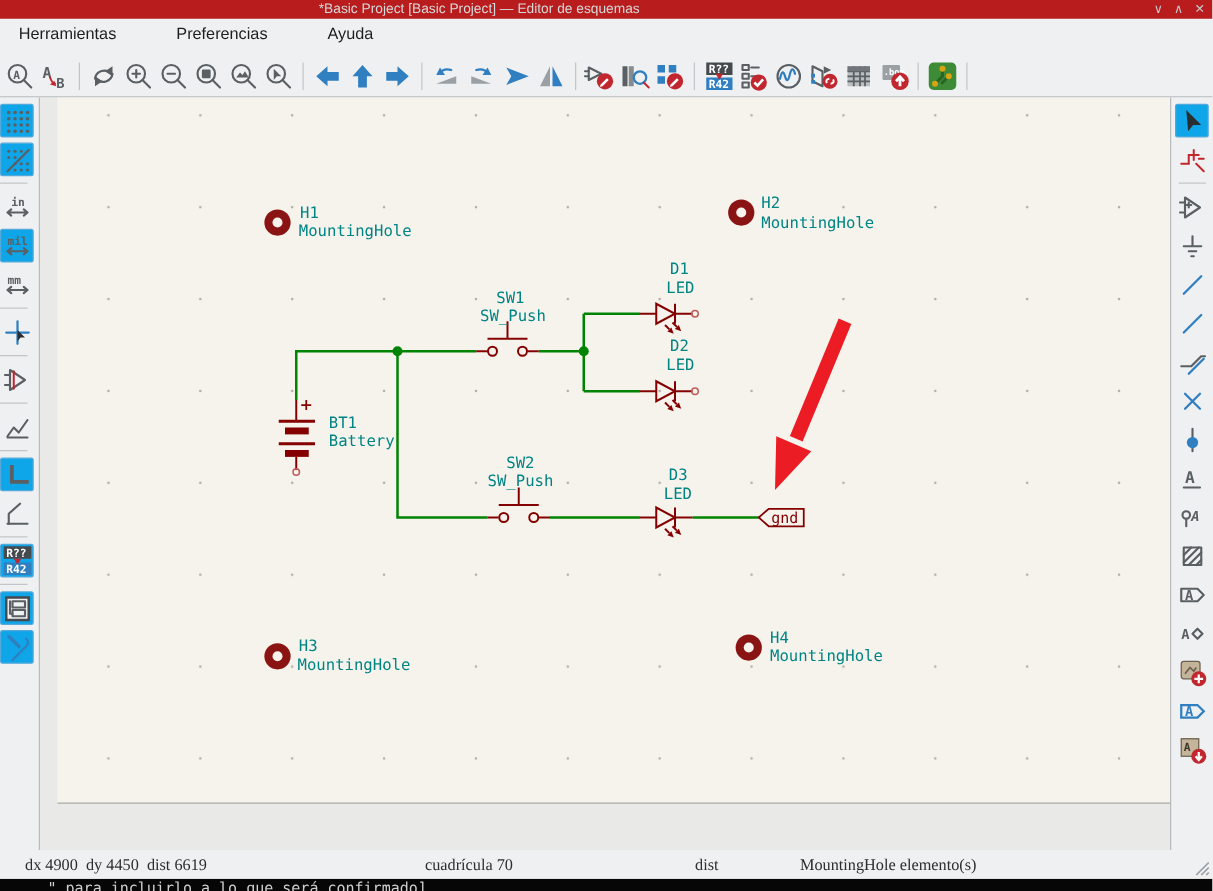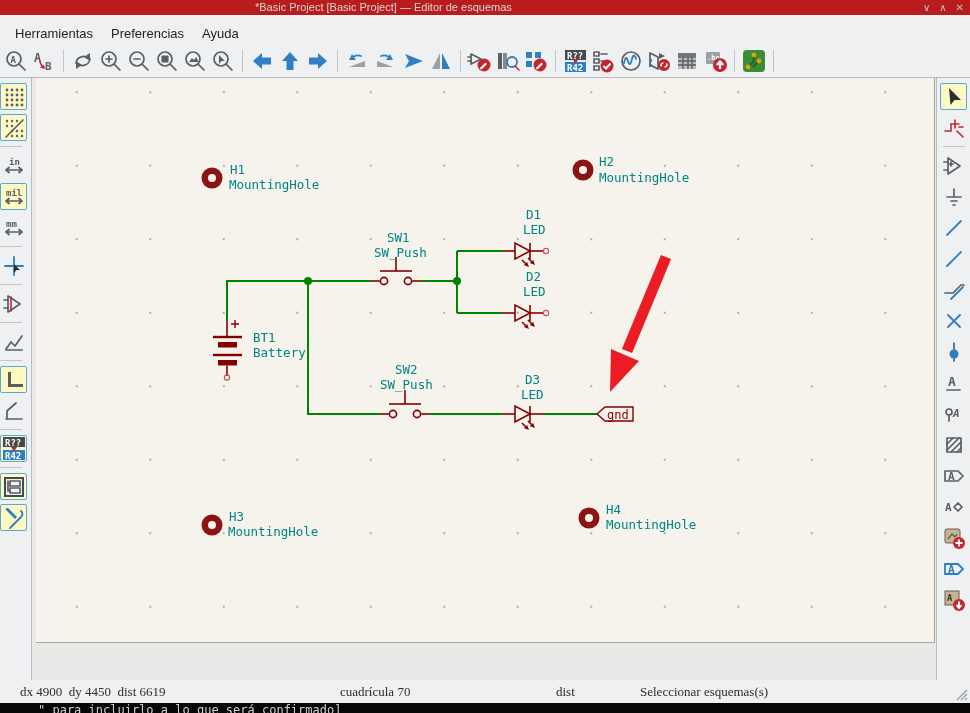--- a/index.html
+++ b/index.html
@@ -7,44 +7,44 @@
     font-family:"Liberation Sans", sans-serif; background:#eff0f1; }
 
   
   .titlebar { position:relative; height:15px; background:#b91c1c; color:#d6d9da;
     font-size:11px; line-height:15px; }
   .titlebar .title { position:absolute; left:255px; top:0; white-space:nowrap; }
   .winctl { position:absolute; right:6px; top:0; display:flex; gap:9px; }
   .winctl span { cursor:default; color:#c3c7c9; font-size:10px; }
 
   
-  .menubar { height:30px; background:#eff0f1; display:flex; align-items:flex-end;
-    padding-left:6px; font-size:13px; color:#1c1e20; }
+  .menubar { height:30px; background:#eff0f1; display:flex; align-items:flex-start;
+    padding-left:6px; font-size:13px; color:#1c1e20;gap:30px; }
   .menubar .mitem { padding:4px 9px; border-radius:2px; }
 
   
   .toolbar { height:33px; background:#eff0f1; border-bottom:1px solid #b9bcbe;
     display:flex; align-items:center; padding-left:2px; }
   .tb { width:28px; height:28px; display:flex; align-items:center; justify-content:center;
     border-radius:3px; flex:0 0 auto; }
   .vsep { width:1px; height:22px; background:#c3c6c8; margin:0 5px; flex:0 0 auto; }
 
   
   .main { display:flex; height:602px; }
   .ltools { width:32px; background:#eff0f1; border-right:1px solid #b9bcbe;
     display:flex; flex-direction:column; align-items:flex-start; padding-top:3px; }
   .rtools { width:34px; background:#eff0f1; border-left:1px solid #b9bcbe;
     display:flex; flex-direction:column; align-items:center; padding-top:3px; }
   .sb { width:27px; height:27px; margin:2px 0; display:flex; align-items:center;
     justify-content:center; border:1px solid transparent; border-radius:2px; flex:0 0 auto; }
-  .sb.sel { background:#fef9c3; border:1px solid #54a9da; }
+  .sb.sel { background:#0ea5e9; border:1px solid #54a9da; }
   .hsep { width:22px; height:1px; background:#c3c6c8; margin:3px 0; flex:0 0 auto; }
 
   .canvas-wrap { flex:1; background:#e9e9e7; position:relative; overflow:hidden; }
-  .sheet { position:absolute; left:4px; top:0; width:899px; height:565px;
+  .sheet { position:absolute; left:14px; top:0; width:899px; height:565px;
     background:#f5f3ec; border-right:1px solid #a9a9a4; border-bottom:1px solid #a9a9a4;
     background-image: radial-gradient(circle, rgba(90,90,80,.45) 1px, transparent 1.3px);
     background-size: 73.5px 73.5px; background-position: 4px 51px; text-align: right; }
   .sheet svg { position:absolute; left:0; top:0; }
 
   svg text.field { font-family:"DejaVu Sans Mono", monospace; font-size:12.5px;
     fill:#008484; }
   svg text.pwr { font-family:"DejaVu Sans Mono", monospace; font-size:12px;
     fill:#840000; }
 
@@ -636,21 +636,21 @@
           <path d="M17,13.5 v6 M14.5,17 l2.5,3 2.5,-3" stroke="#fff" stroke-width="1.8" fill="none"></path>
         </svg>
     </div>
   </div>
 </div>
 
 <div class="statusbar">
   <span class="st-coords">dx 4900  dy 4450  dist 6619</span>
   <span class="st-grid">cuadrícula 70</span>
   <span class="st-units">dist</span>
-  <span class="st-hint">Seleccionar esquemas(s)</span>
+  <span class="st-hint">MountingHole elemento(s)</span>
   <svg class="grip" width="14" height="14">
     <path d="M13,3 L3,13 M13,7 L7,13 M13,11 L11,13" stroke="#9aa0a4" stroke-width="1.4"></path>
   </svg>
 </div>
 
 <div class="caption">
   <span>" para incluirlo a lo que será confirmado]</span>
 </div>
 
 </body></html>

